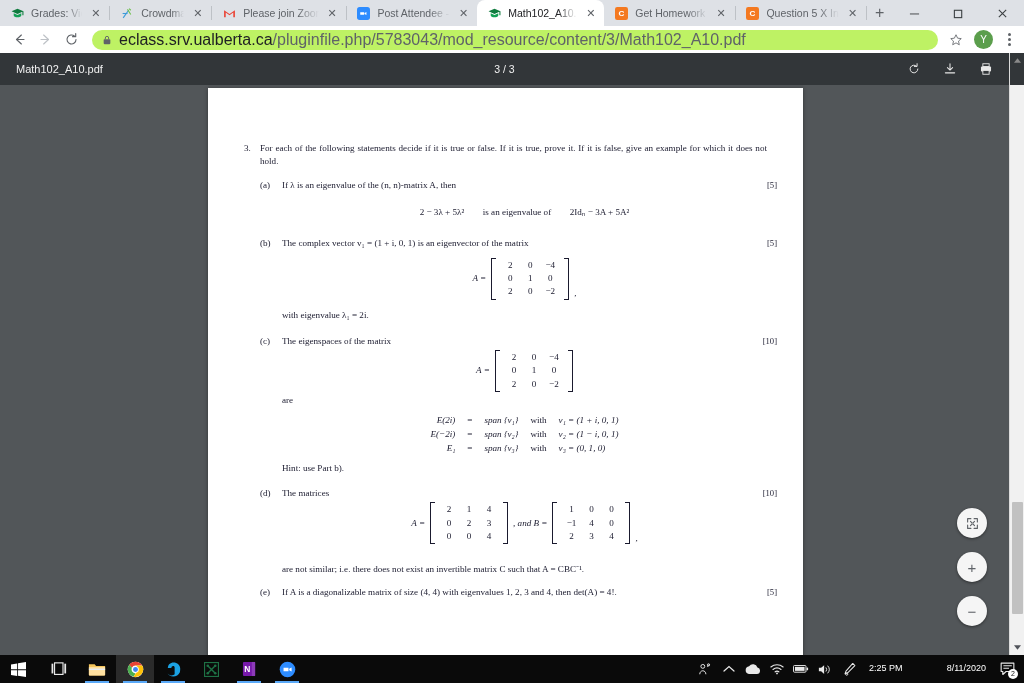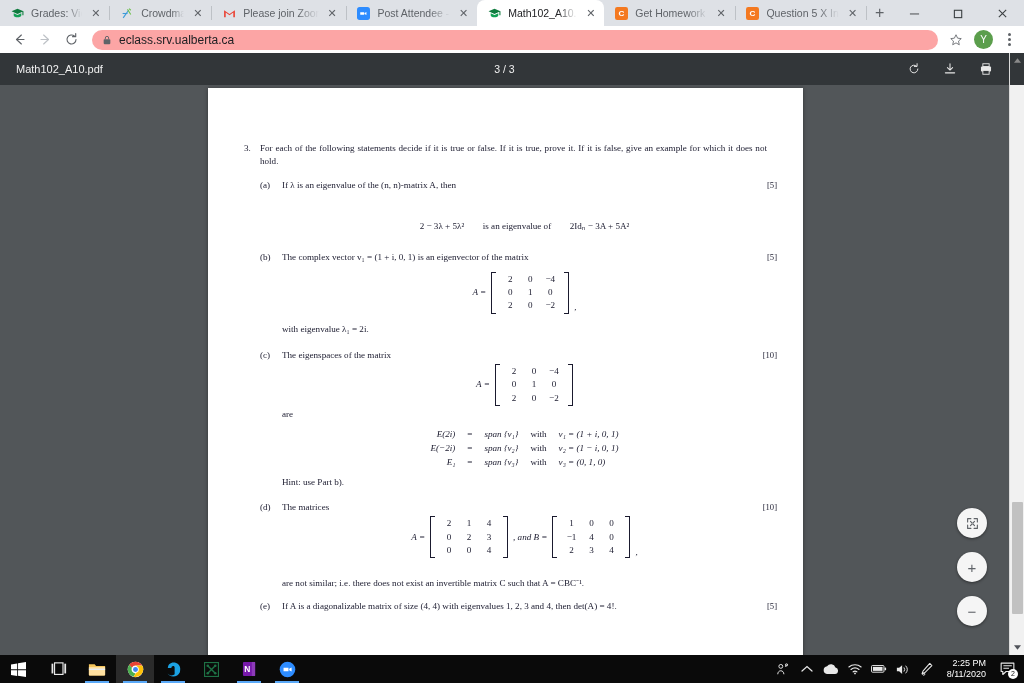--- a/index.html
+++ b/index.html
@@ -62,24 +62,24 @@
   .toolbar {
     position: absolute; top: 26px; left: 0; width: 1024px; height: 27px;
     background: #fff; display: flex; align-items: center; padding: 0 6px;
   }
   .navbtn {
     width: 26px; height: 26px; display: flex; align-items: center;
     justify-content: center; color: #5f6368; flex: 0 0 26px;
   }
   .navbtn.dim { color: #bdc1c6; }
   .omnibox {
-    flex: 1 1 auto; height: 20px; background: #fca5a5;
+    flex: 1 1 auto; height: 20px; background: #bef264;
     border-radius: 10px; margin: 0 7px 0 8px;
     display: flex; align-items: center; padding: 0 10px;
-    font-size: 12px; color: #202124; overflow: hidden; white-space: nowrap;
+    font-size: 16px; color: #202124; overflow: hidden; white-space: nowrap;
   }
   .omnibox .lock { margin-right: 7px; display: flex; align-items: center; }
   .omni-host { color: #202124; }
   .omni-path { color: #5f6368; }
   .star {
     width: 22px; height: 22px; display: flex; align-items: center;
     justify-content: center; color: #5f6368; flex: 0 0 22px;
   }
   .avatar {
     width: 19px; height: 19px; flex: 0 0 19px; border-radius: 50%;
@@ -220,21 +220,21 @@
   }
   .tb-icon.open::after {
     content: ""; position: absolute; bottom: 0; left: 7px; right: 7px;
     height: 2px; background: #5aa9f8;
   }
   .tb-icon.active { background: #2b2b2b; }
   .tray { margin-left: auto; display: flex; align-items: center; height: 28px; padding-right: 4px; }
   .tray-icon { width: 24px; height: 28px; display: flex; align-items: center; justify-content: center; color: #e8e8e8; }
   .clock {
     color: #fff; font-size: 9px; line-height: 1.25; text-align: right;
-    padding: 0 8px; display: flex; flex-direction: column; justify-content: center;
+    padding: 0 8px; display: flex; flex-direction: row; justify-content: center; gap: 44px;
   }
   .notif { width: 26px; height: 28px; display: flex; align-items: center; justify-content: center; position: relative; }
   .notif-badge {
     position: absolute; right: 2px; bottom: 4px;
     background: #fff; color: #111; font-size: 7px; line-height: 9px;
     width: 10px; height: 10px; border-radius: 50%; text-align: center;
   }
 </style>
 </head>
 <body>
@@ -369,20 +369,21 @@
     </div>
 
     <div class="omnibox">
       <span class="lock">
         <svg width="10" height="10" viewBox="0 0 12 12">
             <rect x="2" y="5" width="8" height="6" rx="1" fill="#5f6368"></rect>
             <path d="M4 5V3.6a2 2 0 0 1 4 0V5" fill="none" stroke="#5f6368" stroke-width="1.1"></path>
           </svg>
       </span>
       <span class="omni-host">eclass.srv.ualberta.ca</span>
+        <span class="omni-path">/pluginfile.php/5783043/mod_resource/content/3/Math102_A10.pdf</span>
     </div>
 
     <div class="star">
       <svg width="14" height="14" viewBox="0 0 20 20">
           <path d="M10 2.5l2.3 4.9 5.2.6-3.9 3.6 1.1 5.2L10 14.1 5.3 16.8l1.1-5.2-3.9-3.6 5.2-.6z" fill="none" stroke="#5f6368" stroke-width="1.2" stroke-linejoin="round"></path>
         </svg>
     </div>
     <div class="avatar">Y</div>
     <div class="kebab">
         <i></i>
@@ -424,21 +425,21 @@
 
         <div class="q-block">
           <div class="q-num">3.</div>
           <div class="q-body">For each of the following statements decide if it is true or false. If it is true, prove it. If it is false, give an example for which it does not hold.</div>
         </div>
 
         <div class="part" style="padding-left:16px;">
           <div class="part-label">(a)</div>
           <div class="part-body">
             <div>If λ is an eigenvalue of the (n, n)-matrix  A, then</div>
-            <div class="centered" style="margin-top:28px;">
+            <div class="centered" style="margin-top:14px;">
               <span>2 − 3λ + 5λ²</span>
               <span style="display:inline-block;width:14px;"></span>
               <span>is an eigenvalue of</span>
               <span style="display:inline-block;width:14px;"></span>
               <span>2Idₙ − 3A + 5A²</span>
             </div>
           </div>
           <div class="marks">[5]</div>
         </div>
 

